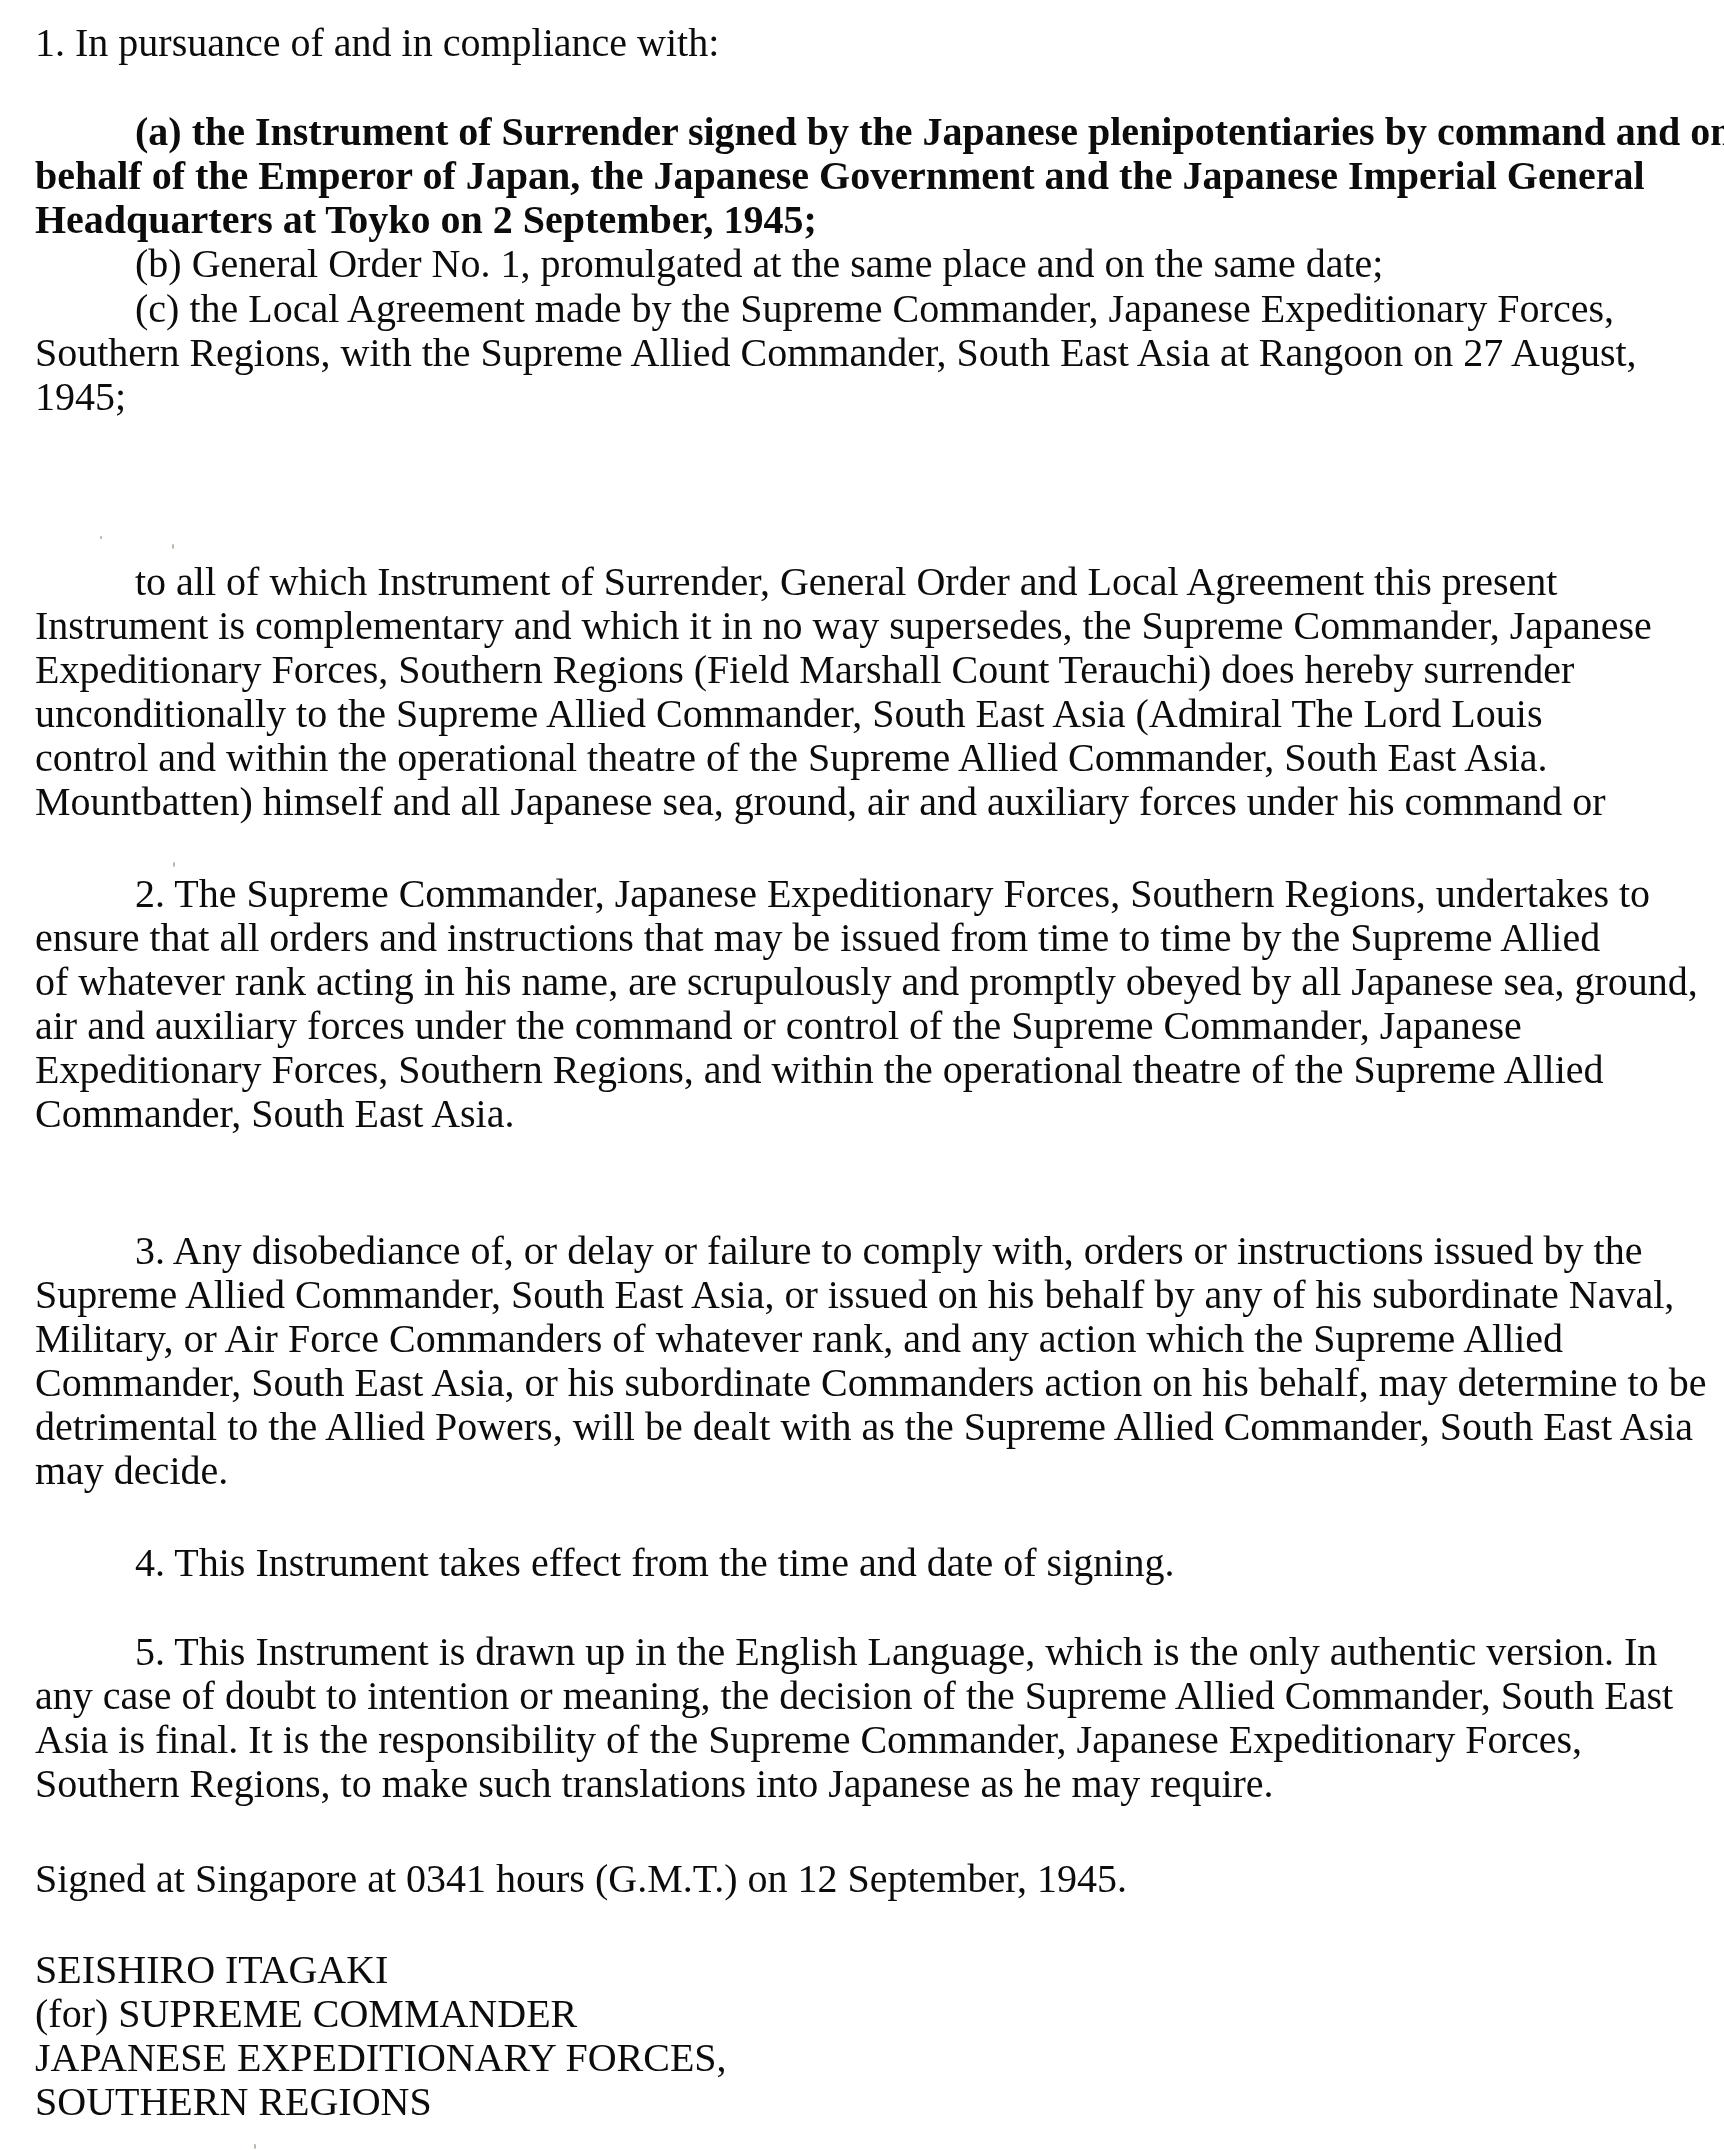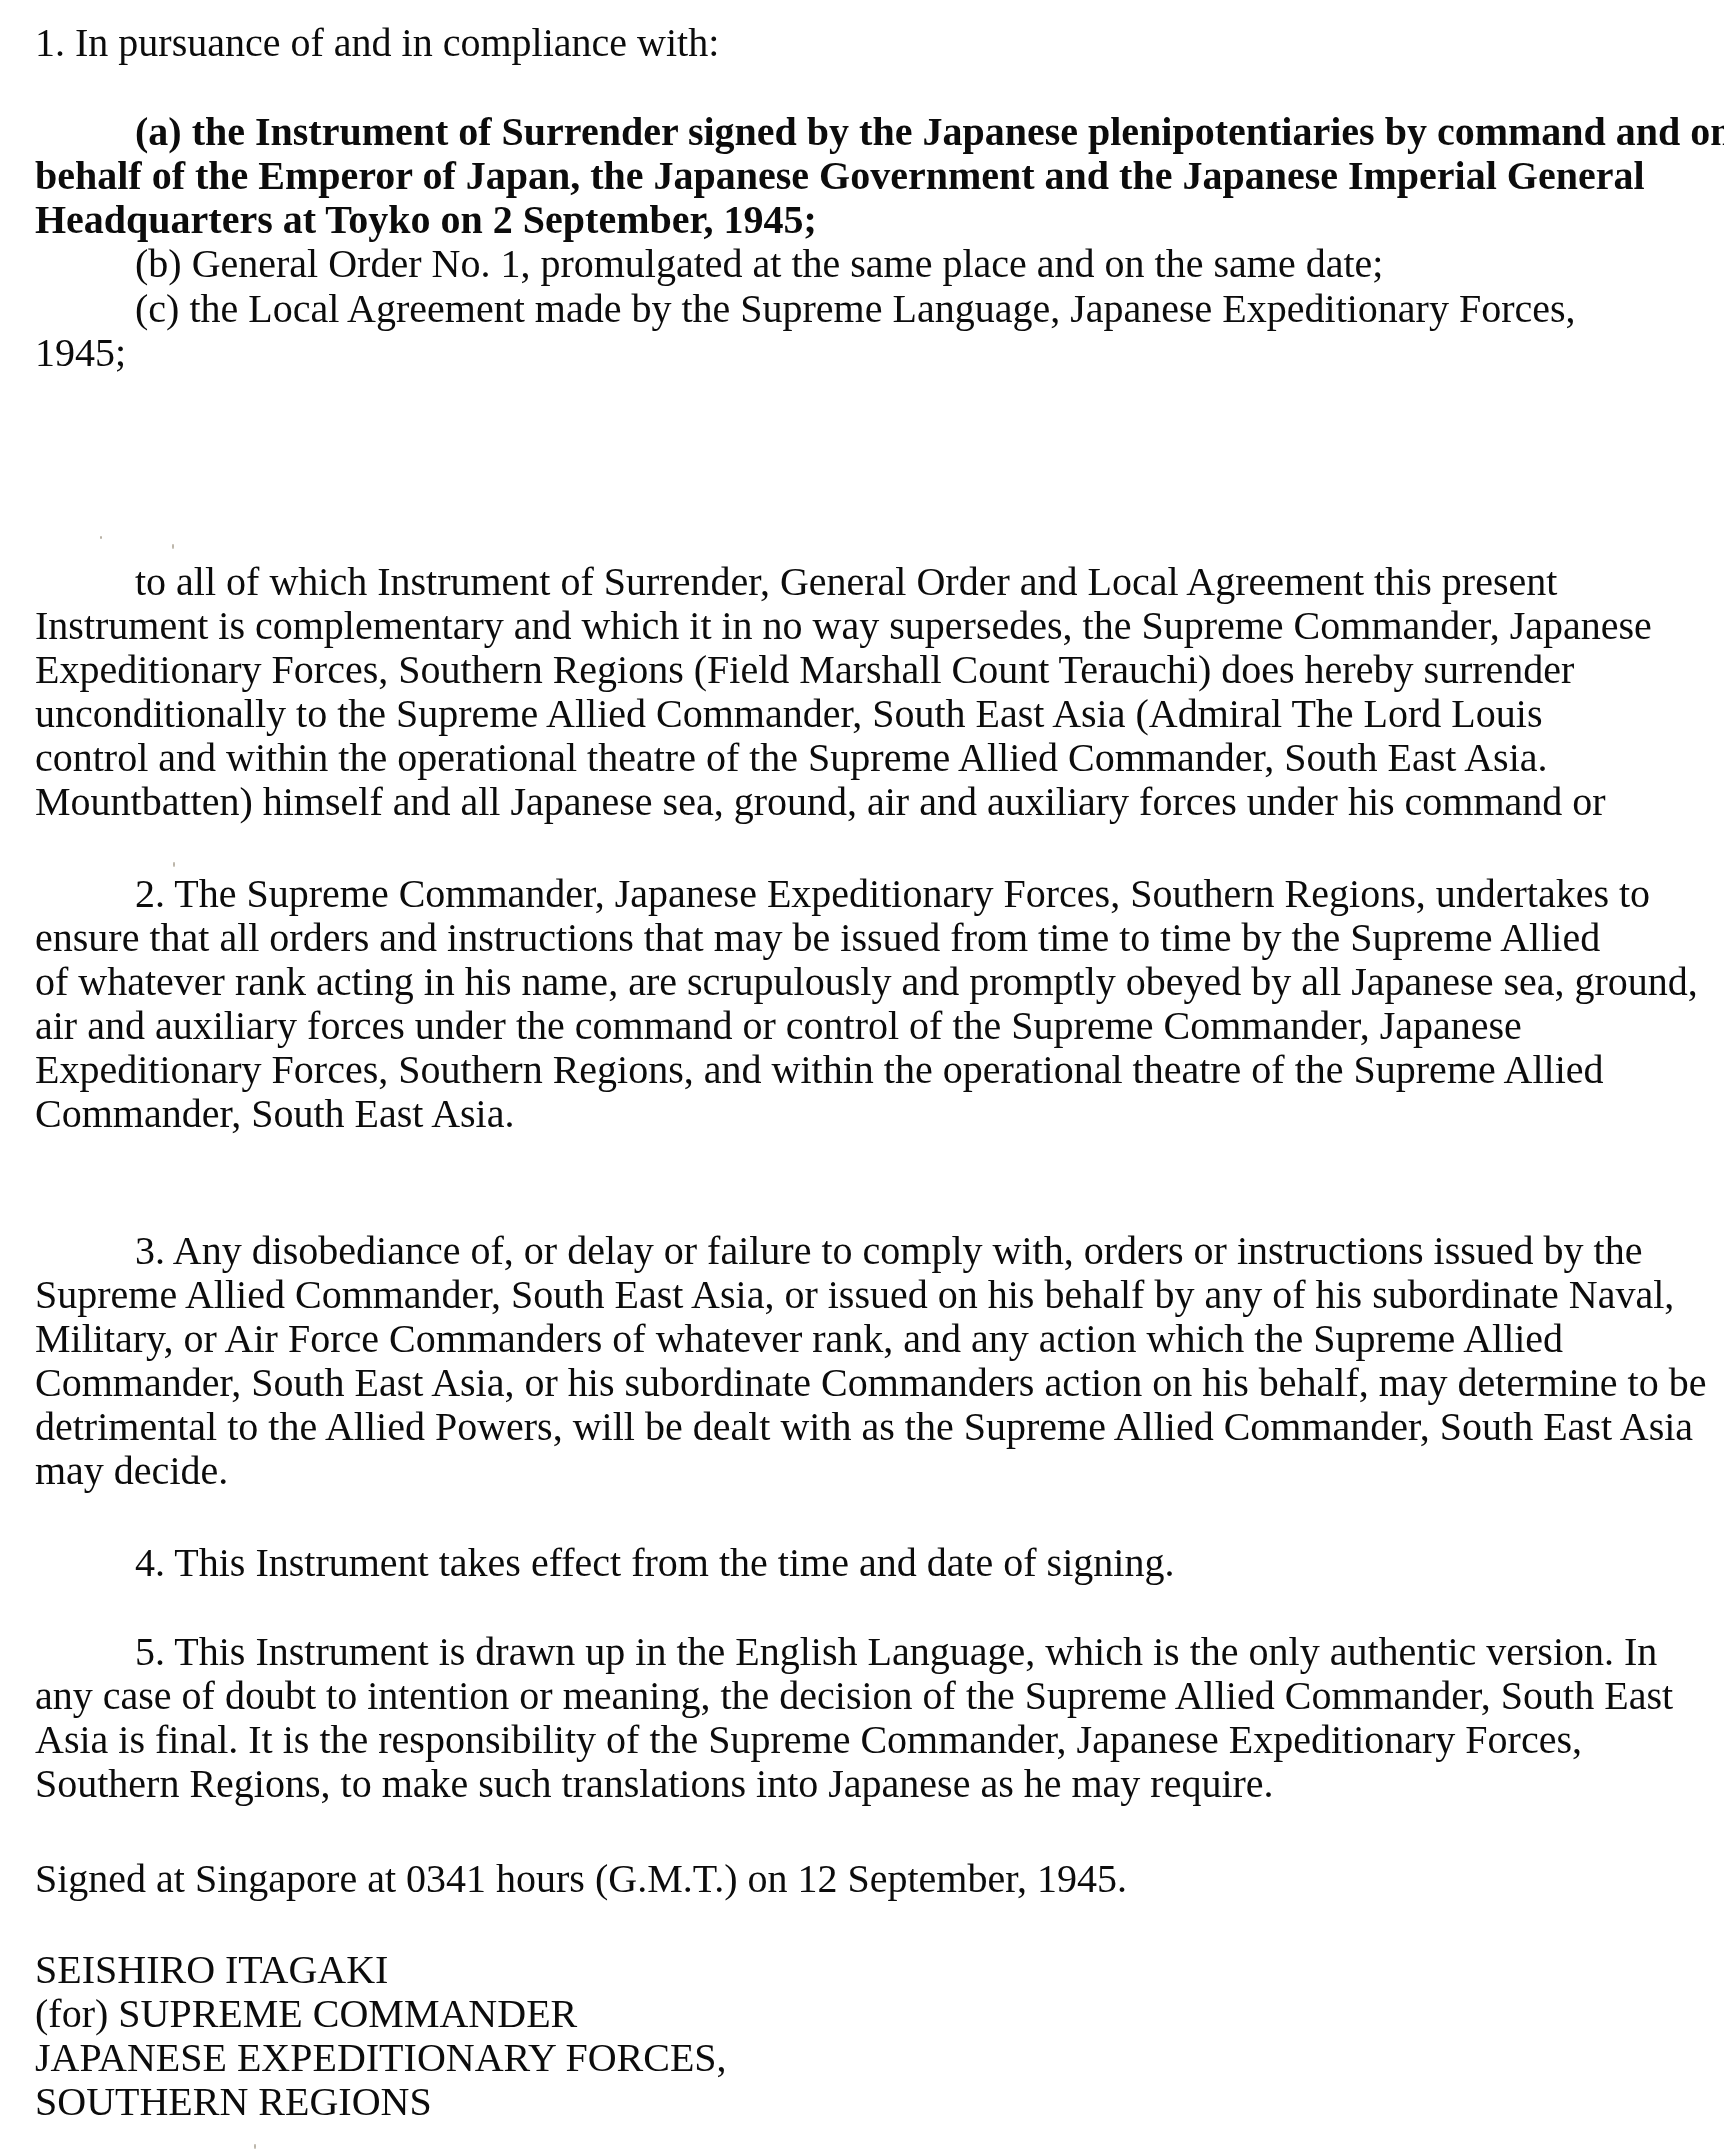--- a/index.html
+++ b/index.html
@@ -56,21 +56,22 @@
     <span class="line indent">(a) the Instrument of Surrender signed by the Japanese plenipotentiaries by command and on</span>
     <span class="line">behalf of the Emperor of Japan, the Japanese Government and the Japanese Imperial General</span>
     <span class="line">Headquarters at Toyko on 2 September, 1945;</span>
   </div>
 
   <div class="block" style="top:242px;">
     <span class="line indent">(b) General Order No. 1, promulgated at the same place and on the same date;</span>
   </div>
 
   <div class="block" style="top:287px;">
-    <span class="line indent">(c) the Local Agreement made by the Supreme Language, Japanese Expeditionary Forces,</span>
+    <span class="line indent">(c) the Local Agreement made by the Supreme Commander, Japanese Expeditionary Forces,</span>
+    <span class="line">Southern Regions, with the Supreme Allied Commander, South East Asia at Rangoon on 27 August,</span>
     <span class="line">1945;</span>
   </div>
 
   <div class="block" style="top:560px;">
     <span class="line indent">to all of which Instrument of Surrender, General Order and Local Agreement this present</span>
     <span class="line">Instrument is complementary and which it in no way supersedes, the Supreme Commander, Japanese</span>
     <span class="line">Expeditionary Forces, Southern Regions (Field Marshall Count Terauchi) does hereby surrender</span>
     <span class="line">unconditionally to the Supreme Allied Commander, South East Asia (Admiral The Lord Louis</span>
     <span class="line">control and within the operational theatre of the Supreme Allied Commander, South East Asia.</span>
     <span class="line">Mountbatten) himself and all Japanese sea, ground, air and auxiliary forces under his command or</span>

